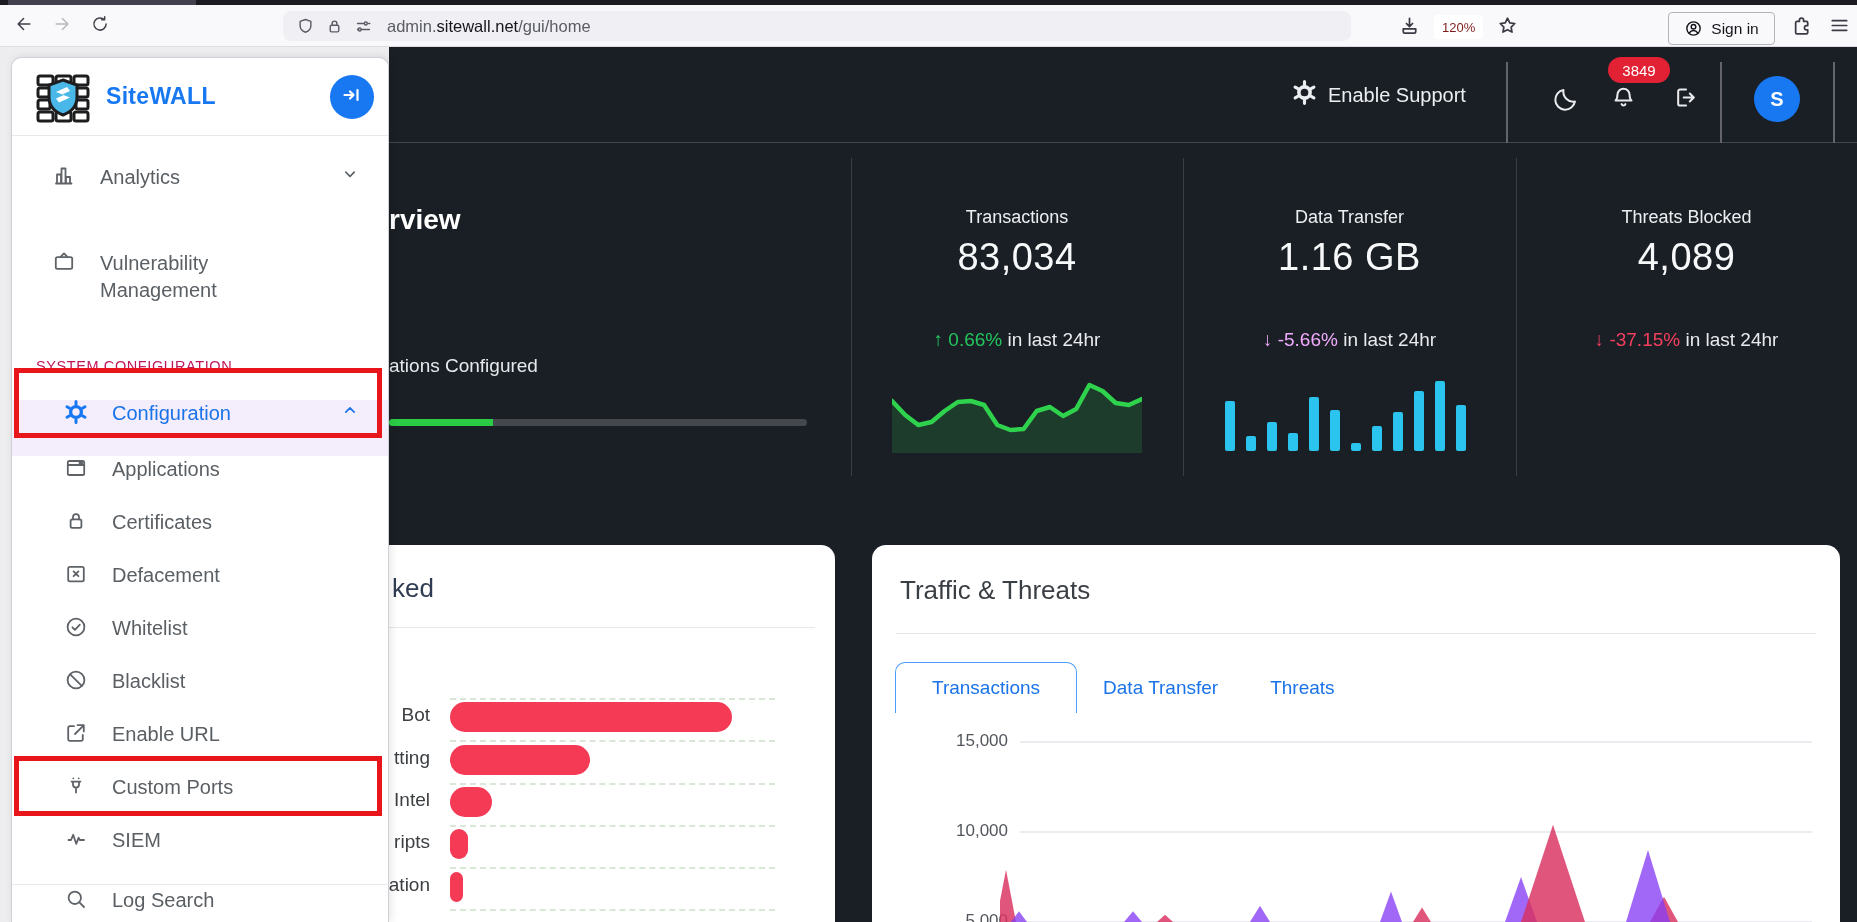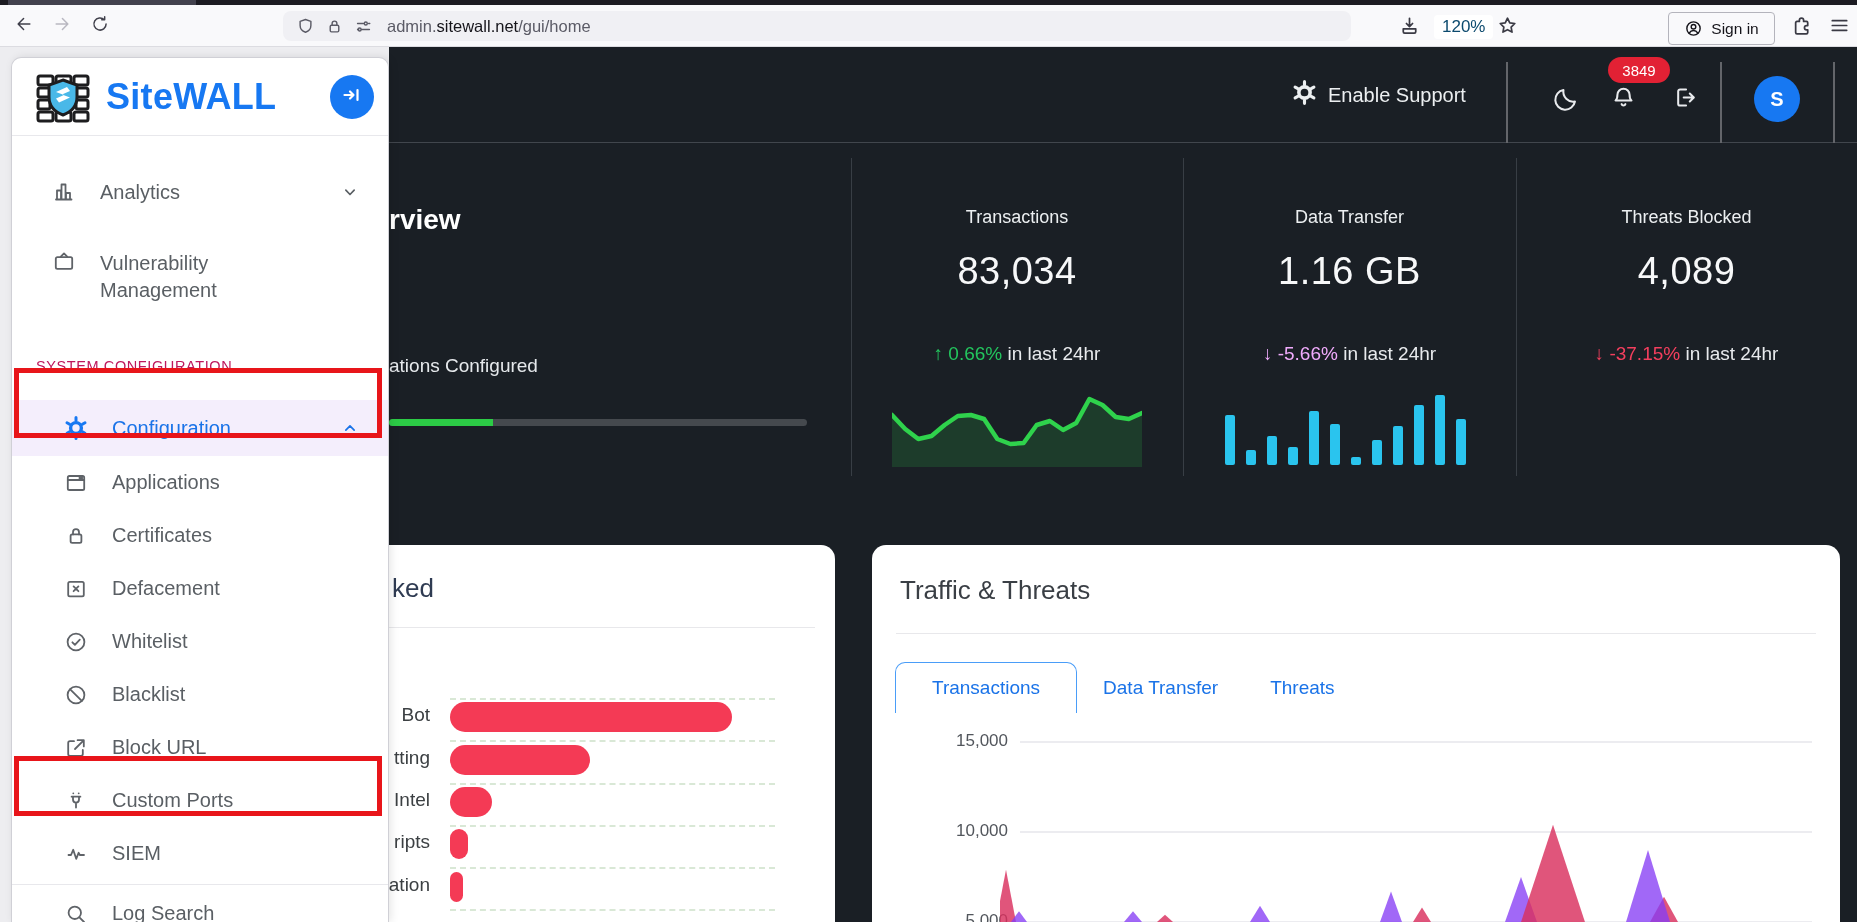--- a/index.html
+++ b/index.html
@@ -12,21 +12,21 @@
   .tab-sliver{position:absolute;left:8px;top:0;width:188px;height:5px;background:#42414d}
   .toolbar{position:absolute;left:0;top:5px;width:100%;height:42px;background:#f9f9fb;border-bottom:1px solid #dcdce1;z-index:60}
   .navbtn{position:absolute;top:5px;width:32px;height:32px;display:flex;align-items:center;justify-content:center;color:#40404b;border-radius:4px}
   .navbtn svg{width:20px;height:20px}
   .navbtn.dis{color:#b9b8c1}
   .urlbar{position:absolute;left:283px;top:6px;width:1068px;height:30px;background:#f0f0f4;border-radius:8px;display:flex;align-items:center;padding-left:13px;gap:10px}
   .uicon{color:#5b5b66;display:flex}
   .uicon svg{width:19px;height:19px}
   .urltext{font-size:16.5px;color:#5b5b66;margin-left:4px;white-space:nowrap}
   .urltext b{color:#15141a;font-weight:400}
-  .chip{position:absolute;left:1434px;top:10px;height:24px;padding:0 8px;background:#fff;border-radius:4px;font-size:17px;color:#0c4a6e;display:flex;align-items:center}
+  .chip{position:absolute;left:1434px;top:10px;height:24px;padding:0 8px;background:#fff;border-radius:4px;font-size:13px;color:#7f1d1d;display:flex;align-items:center}
   .chromeicon{position:absolute;top:9px;color:#3a3a44;display:flex}
   .chromeicon svg{width:23px;height:23px}
   .signin{position:absolute;left:1668px;top:7px;width:107px;height:33px;border:1px solid #b4b4bc;border-radius:4px;display:flex;align-items:center;justify-content:center;gap:8px;color:#15141a;font-size:15.5px;background:#f9f9fb}
   .signin svg{width:19px;height:19px}
 
   
   .appheader{position:absolute;left:0;top:47px;width:100%;height:96px;background:#1a1f25;border-bottom:1px solid #41464d;z-index:2}
   .hgroup{position:absolute;top:47px;height:96px;display:flex;align-items:center;color:#eceff1;z-index:3}
   .support{left:1292px;gap:11px;font-size:20px;cursor:pointer}
   .support svg{width:25px;height:25px}
@@ -39,21 +39,21 @@
   
   .stats-divider{position:absolute;width:1px;top:158px;height:318px;background:#383e45;z-index:1}
   .ov-frag{position:absolute;color:#fff;z-index:1;white-space:nowrap}
   .ov-title{left:389px;top:204px;font-size:28px;font-weight:700}
   .ov-big{left:389px;top:285px;font-size:34px;font-weight:700}
   .ov-sub{left:389px;top:355px;font-size:19px;color:#e6e9ec;font-weight:400}
   .progress{position:absolute;left:389px;top:419px;width:418px;height:7px;background:#45494e;border-radius:4px;z-index:1}
   .progress .fill{height:100%;background:#2ccb46;border-radius:4px 0 0 4px}
   .statcol{position:absolute;top:155px;height:323px;text-align:center;color:#fff;z-index:1}
   .stat-label{margin-top:52px;font-size:18px;color:#eceff1}
-  .stat-value{margin-top:22px;font-size:38px;font-weight:400;letter-spacing:.5px;color:#f7f8f9}
+  .stat-value{margin-top:8px;font-size:38px;font-weight:400;letter-spacing:.5px;color:#f7f8f9}
   .stat-delta{margin-top:50px;font-size:19px;color:#e8eaed}
   .spark{margin-top:24px}
 
   
   .card{position:absolute;background:#fff;border-radius:14px;z-index:2;overflow:hidden}
   .card-blocked{left:280px;top:545px;width:555px;height:400px}
   .card-traffic{left:872px;top:545px;width:968px;height:400px}
   .card-title{position:absolute;font-size:26px;color:#2f3b52;white-space:nowrap}
   .card-hr{position:absolute;height:1px;background:#e8e8eb}
   .blk-label{position:absolute;width:120px;text-align:right;font-size:19px;color:#3c4043}
@@ -62,25 +62,25 @@
   .tt-title{left:28px;top:30px;color:#3a3f45}
   .tabs{position:absolute;left:23px;top:117px;display:flex;align-items:flex-end}
   .tab{font-size:19px;color:#1a73e8;padding:14px 26px;cursor:pointer}
   .tab.active{border:1px solid #4a9df8;border-bottom:none;border-radius:10px 10px 0 0;padding:14px 36px;background:#fff}
   .ytick{position:absolute;left:54px;width:82px;text-align:right;font-size:17px;color:#52565c}
 
   
   .sidebar{position:absolute;left:0;top:47px;width:389px;height:875px;background:#ededf0;z-index:10}
   .panel{position:absolute;left:11px;top:10px;width:378px;height:865px;background:#fff;border:1px solid #d0d0d6;border-bottom:none;border-radius:10px 10px 0 0;box-shadow:2px 0 8px rgba(0,0,0,.10)}
   .logo-row{height:78px;display:flex;align-items:center;border-bottom:1px solid #e8e8ec;position:relative;padding-left:22px}
-  .brand{font-size:36px;font-weight:700;color:#1778f2;margin-left:14px;letter-spacing:.3px}
+  .brand{font-size:23px;font-weight:700;color:#1778f2;margin-left:14px;letter-spacing:.3px}
   .collapse-btn{position:absolute;left:318px;top:17px;width:44px;height:44px;border-radius:50%;background:#1778f2;color:#fff;display:flex;align-items:center;justify-content:center}
   .collapse-btn svg{width:24px;height:24px}
   .nav{position:relative}
-  .nrow{display:flex;align-items:center;position:relative;color:#5a5f64;cursor:pointer}
+  .nrow{display:flex;align-items:flex-start;position:relative;color:#5a5f64;cursor:pointer}
   .nrow .ic{display:flex;color:#5f6368}
   .nrow .ic svg{width:24px;height:24px}
   .nrow .lbl{margin-left:24px;font-size:20px;line-height:1.35}
   .nrow .chev{position:absolute;right:28px;display:flex}
   .nrow .chev svg{width:20px;height:20px}
   .row-std{height:56px;margin-top:28px}
   .row-tall{height:76px;align-items:flex-start;padding-top:2px}
   .row-tall .lbl{max-width:170px}
   .section-label{margin-top:34px;height:24px;padding-left:24px;font-size:14.5px;letter-spacing:.6px;color:#be185d}
   .row-active{height:56px;margin-top:18px;background:#f4eefc;color:#1a73e8}
@@ -332,21 +332,21 @@
               </svg>
             </span>
             <span class="lbl">Blacklist</span>
           </div>
           <div class="nrow row-sub ind-sub">
             <span class="ic">
               <svg viewBox="0 0 24 24" fill="none" stroke="currentColor" stroke-width="1.8" stroke-linecap="round" stroke-linejoin="round">
                 <path d="M10 5.2H6A1.8 1.8 0 0 0 4.2 7v11A1.8 1.8 0 0 0 6 19.8h11a1.8 1.8 0 0 0 1.8-1.8v-4M13.6 4.2h6.2v6.2M19.4 4.6 11 13"></path>
               </svg>
             </span>
-            <span class="lbl">Block URL</span>
+            <span class="lbl">Enable URL</span>
           </div>
           <div class="nrow row-sub ind-sub">
             <span class="ic">
               <svg viewBox="0 0 24 24" fill="none" stroke="currentColor" stroke-width="1.8" stroke-linecap="round" stroke-linejoin="round">
                 <circle cx="9.3" cy="4.3" r="0.9" fill="currentColor" stroke="none"></circle>
                 <circle cx="14.7" cy="4.3" r="0.9" fill="currentColor" stroke="none"></circle>
                 <path d="M7.6 7.7h8.8M9 7.7v2.9a3 3 0 0 0 6 0V7.7M12 13.8v4.8"></path>
               </svg>
             </span>
             <span class="lbl">Custom Ports</span>

